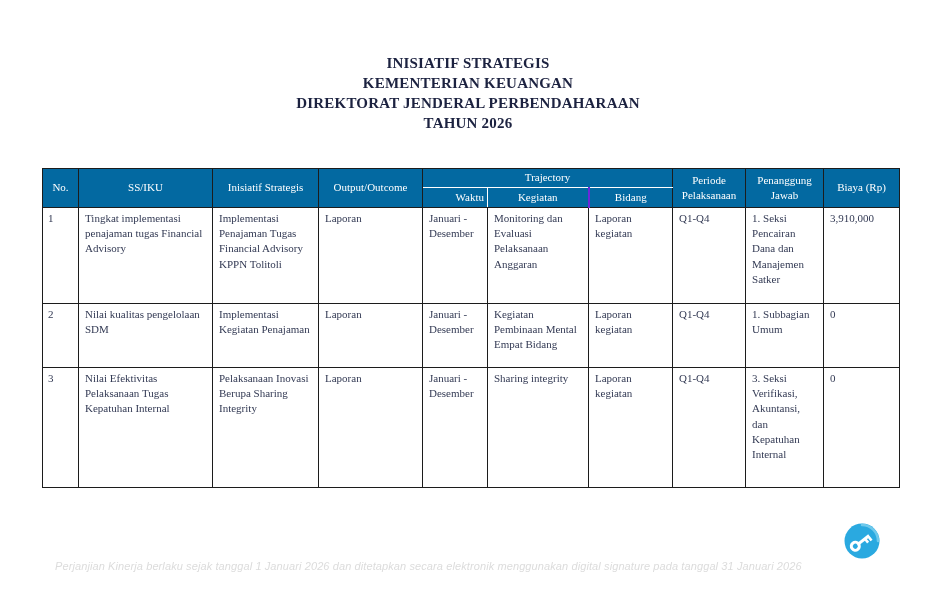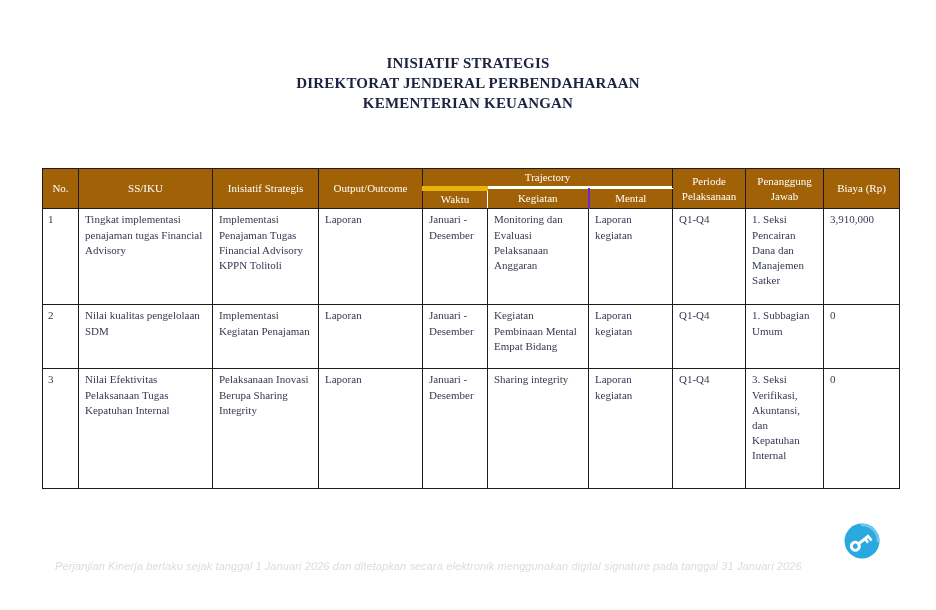--- a/index.html
+++ b/index.html
@@ -35,36 +35,36 @@
     border: 1px solid #1c1c1c;
     padding: 3px 6px;
     vertical-align: top;
     font-size: 11px;
     line-height: 1.38;
     color: #333a54;
     overflow: hidden;
     word-wrap: break-word;
   }
   .doc-table th {
-    background: #a16207;
+    background: #0369a1;
     color: #ffffff;
     font-weight: normal;
     text-align: center;
     vertical-align: middle;
     padding: 1px 3px;
   }
   .hdr-row1 { height: 19px; }
   .hdr-row2 { height: 20px; }
   .row-1 { height: 96px; }
   .row-2 { height: 64px; }
   .row-3 { height: 120px; }
 
   
   th.th-trajectory { border-bottom: 1px solid #ffffff; }
-  th.th-waktu    { border-top: 5px solid #eab308; border-right: 1px solid #ffffff; }
+  th.th-waktu    { border-top: 1px solid #eab308; border-right: 1px solid #ffffff; text-align: right; }
   th.th-kegiatan { border-top: 1px solid #ffffff; border-left: 1px solid #ffffff; border-right: 2px solid #6d28d9; }
   th.th-output   { border-top: 1px solid #ffffff; border-left: 1px solid #ffffff; }
 
   td.cell-no { padding-left: 5px; }
   td.cell-ssiku { }
 
   
   .footer-note {
     position: absolute;
     top: 560px; left: 55px;
@@ -83,22 +83,23 @@
     width: 38px; height: 38px;
   }
 </style>
 </head>
 <body>
 
 <div class="page">
 
   <div class="title-block">
     <div>INISIATIF STRATEGIS</div>
+    <div>KEMENTERIAN KEUANGAN</div>
     <div>DIREKTORAT JENDERAL PERBENDAHARAAN</div>
-    <div>KEMENTERIAN KEUANGAN</div>
+    <div>TAHUN 2026</div>
   </div>
 
   <table class="doc-table">
     <colgroup>
       <col style="width:36px">
       <col style="width:134px">
       <col style="width:106px">
       <col style="width:104px">
       <col style="width:65px">
       <col style="width:101px">
@@ -114,21 +115,21 @@
         <th rowspan="2">Inisiatif Strategis</th>
         <th rowspan="2">Output/Outcome</th>
         <th colspan="3" class="th-trajectory">Trajectory</th>
         <th rowspan="2">Periode Pelaksanaan</th>
         <th rowspan="2">Penanggung Jawab</th>
         <th rowspan="2">Biaya (Rp)</th>
       </tr>
       <tr class="hdr-row2">
         <th class="th-waktu">Waktu</th>
         <th class="th-kegiatan">Kegiatan</th>
-        <th class="th-output">Mental</th>
+        <th class="th-output">Bidang</th>
       </tr>
     </thead>
     <tbody>
       <tr class="row-1">
         <td class="cell-no">1</td>
         <td class="cell-ssiku">Tingkat implementasi penajaman tugas Financial Advisory</td>
         <td>Implementasi Penajaman Tugas Financial Advisory KPPN Tolitoli</td>
         <td>Laporan</td>
         <td>Januari - Desember</td>
         <td>Monitoring dan Evaluasi Pelaksanaan Anggaran</td>

